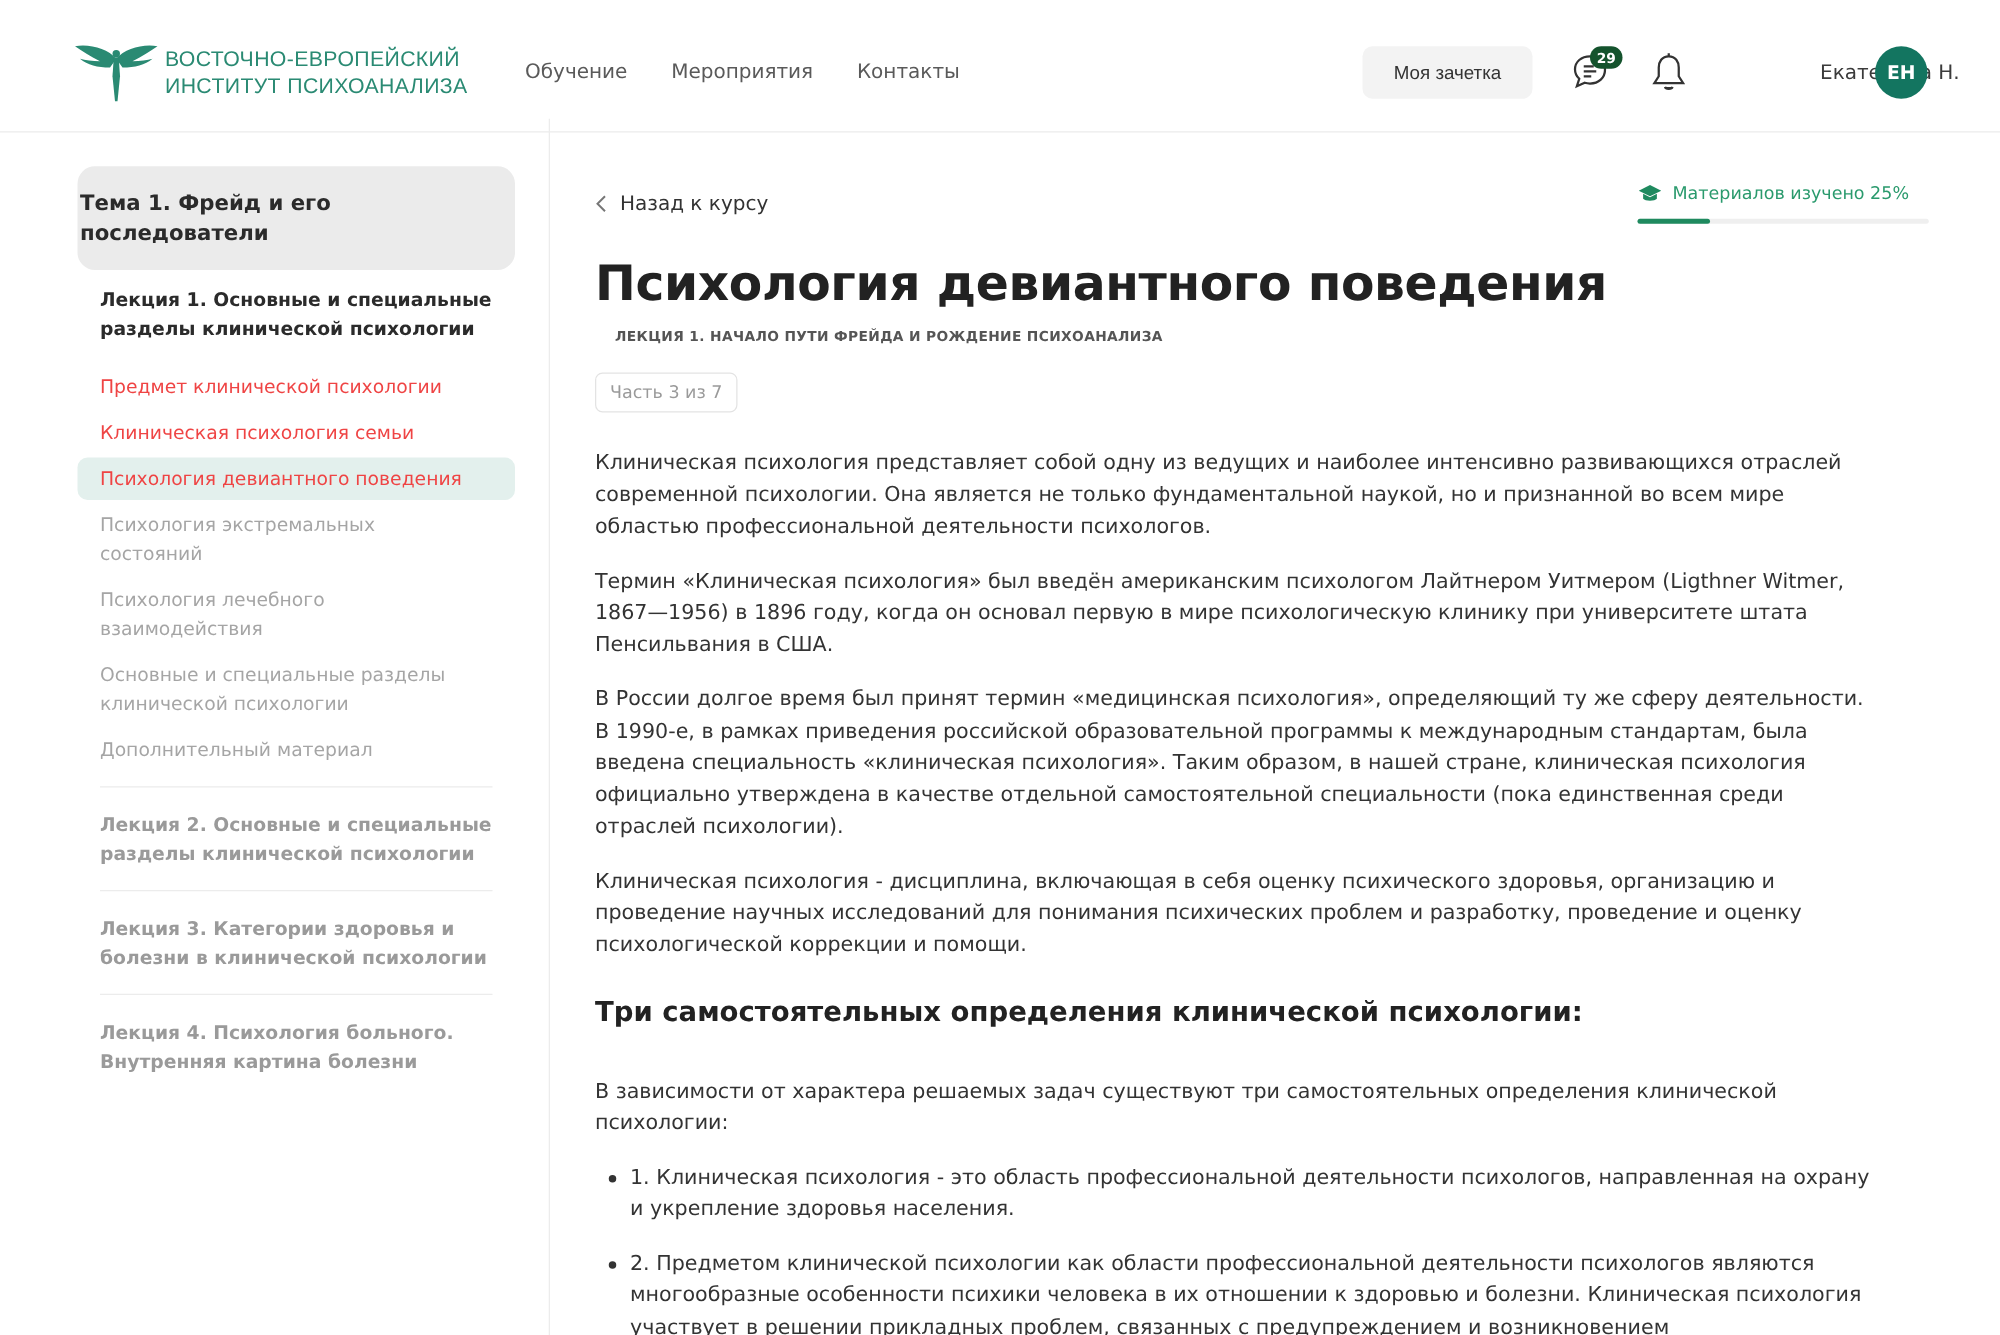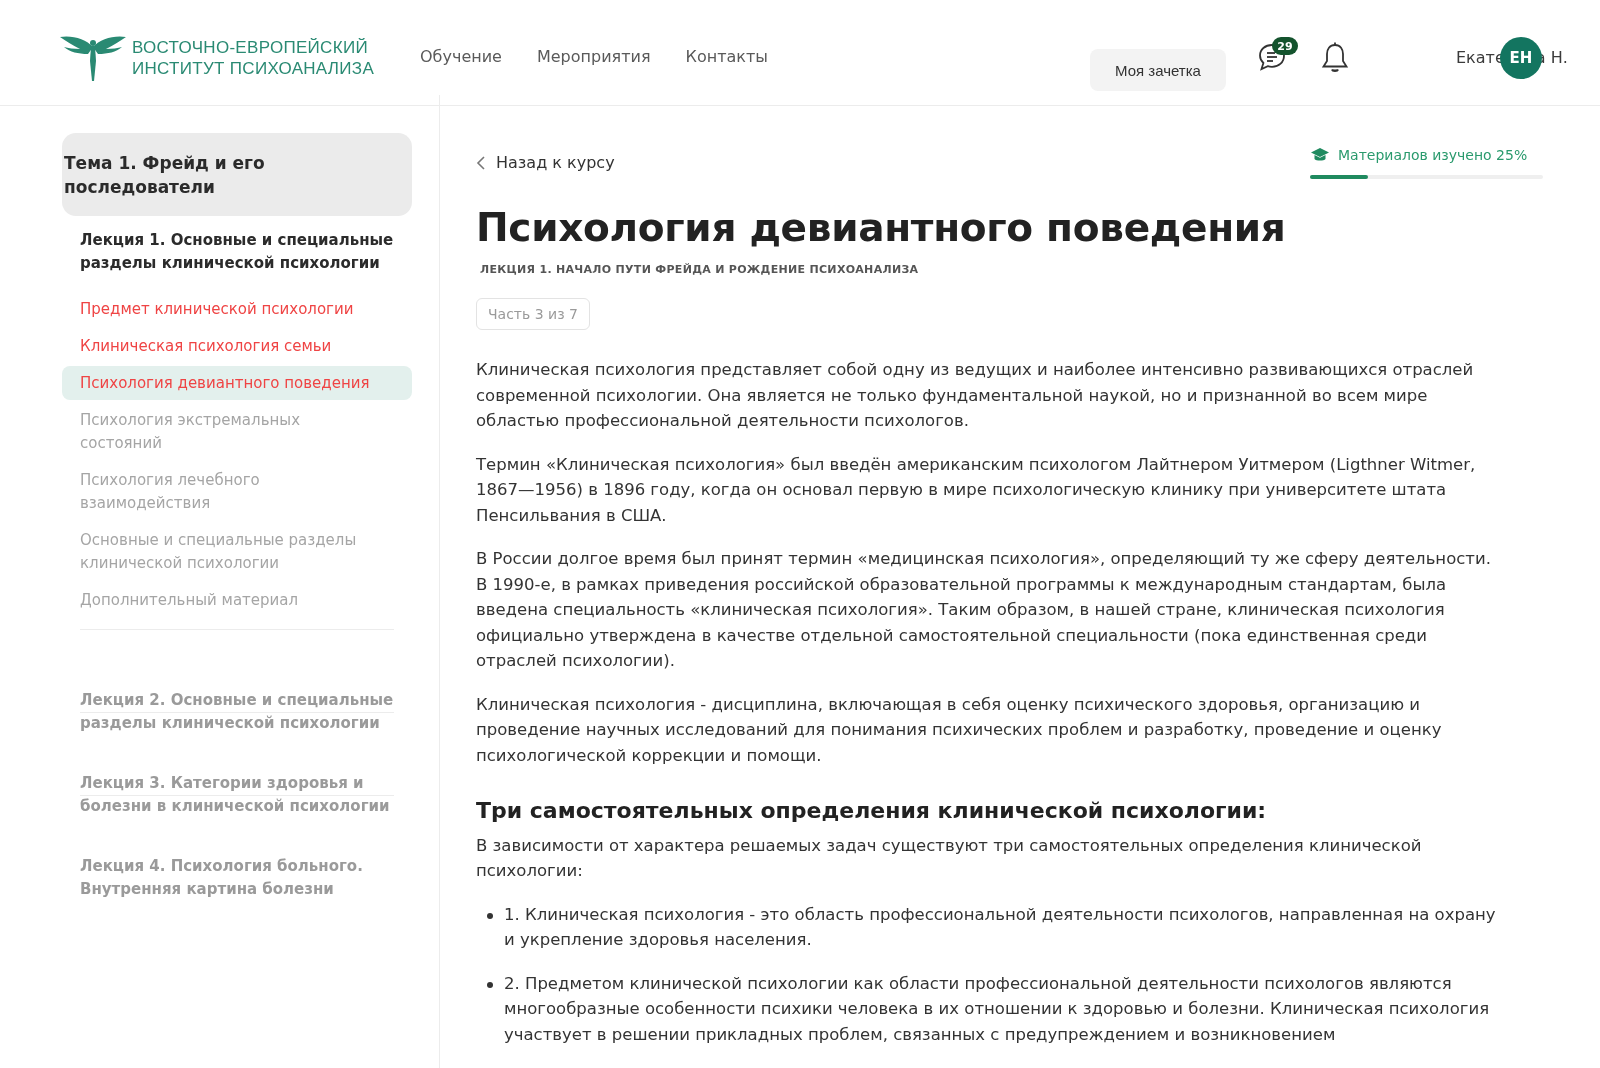--- a/index.html
+++ b/index.html
@@ -6,53 +6,53 @@
     html, body { width: 1600px; height: 1068px; overflow: hidden; background: #ffffff; }
     body { font-family: "DejaVu Sans", "Liberation Sans", sans-serif; color: #2b2b2b; }
 
     
     .header { position: absolute; left: 0; top: 0; width: 1600px; height: 95px; border-bottom: 1px solid #ececec; background: #fff; margin-top: 11px; }
     .logo { position: absolute; left: 58px; top: 22px; display: flex; align-items: center; }
     .logo-mark { width: 70px; height: 50px; }
     .logo-text { margin-left: 4px; color: #2a8a73; font-family: "Liberation Sans", sans-serif; font-size: 17px; line-height: 21px; letter-spacing: 0.3px; }
     .nav { position: absolute; left: 420px; top: 36px; display: flex; gap: 35px; }
     .nav a { font-size: 16px; color: #5a5a5a; text-decoration: none; }
-    .btn-gradebook { position: absolute; left: 1090px; top: 38px; width: 136px; height: 42px; background: #f3f3f3; border-radius: 8px; font-size: 15px; color: #333; display: flex; align-items: center; justify-content: center; border: none; }
+    .btn-gradebook { position: absolute; left: 1090px; top: 26px; width: 136px; height: 42px; background: #f3f3f3; border-radius: 8px; font-size: 15px; color: #333; display: flex; align-items: center; justify-content: center; border: none; }
     .icon-chat { position: absolute; left: 1256px; top: 30px; width: 32px; height: 32px; }
     .badge { position: absolute; left: 1272px; top: 26px; min-width: 26px; height: 18px; border-radius: 10px; background: #14532d; color: #fff; font-size: 11px; font-weight: bold; display: flex; align-items: center; justify-content: center; padding: 0 5px; }
     .icon-bell { position: absolute; left: 1320px; top: 30px; width: 30px; height: 34px; }
     .user-name { position: absolute; left: 1456px; top: 37px; font-size: 16px; color: #3b3b3b; }
     .avatar { position: absolute; left: 1500px; top: 26px; width: 42px; height: 42px; border-radius: 50%; background: #137560; color: #fff; font-size: 15px; font-weight: bold; display: flex; align-items: center; justify-content: center; }
 
     
     .sidebar { position: absolute; left: 0; top: 95px; width: 440px; height: 973px; border-right: 1px solid #ececec; }
     .topic-card { position: absolute; left: 62px; top: 38px; width: 350px; height: 83px; background: #ebebeb; border-radius: 14px; padding: 18px 2px; font-size: 17px; font-weight: bold; line-height: 24px; color: #2b2b2b; }
     .lec-title { position: absolute; left: 80px; width: 320px; font-size: 15px; font-weight: bold; line-height: 23px; }
     .lec-title.active { color: #2b2b2b; }
-    .lec-title.muted { color: #9a9a9a; margin-top: 40px; }
+    .lec-title.muted { color: #9a9a9a; }
     .sub-item { position: absolute; left: 80px; width: 300px; font-size: 15px; line-height: 23px; }
     .sub-item.done { color: #ef4444; }
     .sub-item.muted { color: #a5a5a5; }
     .sub-item.current-bg { position: absolute; left: 62px; width: 350px; height: 34px; background: #e3f0ed; border-radius: 8px; }
     .divider { position: absolute; left: 80px; width: 314px; height: 1px; background: #ececec; }
 
     
     .main { position: absolute; left: 476px; top: 95px; width: 1080px; }
     .back-link { position: absolute; left: 0; top: 58px; display: flex; align-items: center; gap: 10px; font-size: 16px; color: #333; text-decoration: none; }
     .back-link svg { width: 10px; height: 16px; }
     .progress { position: absolute; left: 834px; top: 52px; width: 233px; }
     .progress-label { display: flex; align-items: center; gap: 8px; color: #2a9a6d; font-size: 14px; }
     .progress-track { margin-top: 12px; height: 4px; background: #efefef; border-radius: 2px; position: relative; }
     .progress-fill { position: absolute; left: 0; top: 0; height: 4px; background: #1f8a5f; border-radius: 2px; }
     .page-title { position: absolute; left: 0; top: 110px; font-size: 39px; font-weight: bold; color: #222; letter-spacing: -0.3px; }
-    .subtitle { position: absolute; left: 4px; top: 168px; font-size: 11px; font-weight: bold; color: #555; letter-spacing: 0.3px; }
+    .subtitle { position: absolute; left: 16px; top: 168px; font-size: 11px; font-weight: bold; color: #555; letter-spacing: 0.3px; }
     .part-chip { position: absolute; left: 0; top: 203px; height: 32px; padding: 0 11px; border: 1px solid #e3e3e3; border-radius: 6px; font-size: 14px; color: #9a9a9a; display: flex; align-items: center; }
     .content { position: absolute; left: 0; top: 262px; width: 1020px; font-size: 16.5px; line-height: 25.5px; color: #333; }
     .content p { margin-bottom: 18px; }
-    .content h2 { font-size: 22px; font-weight: bold; color: #222; margin-top: 30px; margin-bottom: 9px; }
+    .content h2 { font-size: 22px; font-weight: bold; color: #222; margin-top: 30px; margin-bottom: 36px; }
     .content ul { list-style: none; margin-top: 16px; }
     .content li { position: relative; padding-left: 28px; margin-bottom: 18px; }
     .content li::before { content: ""; position: absolute; left: 11px; top: 11px; width: 6px; height: 6px; border-radius: 50%; background: #333; }
   </style>
 </head>
 <body>
 
 <div class="header">
   <div class="logo">
     <svg class="logo-mark" viewBox="0 0 70 50">

